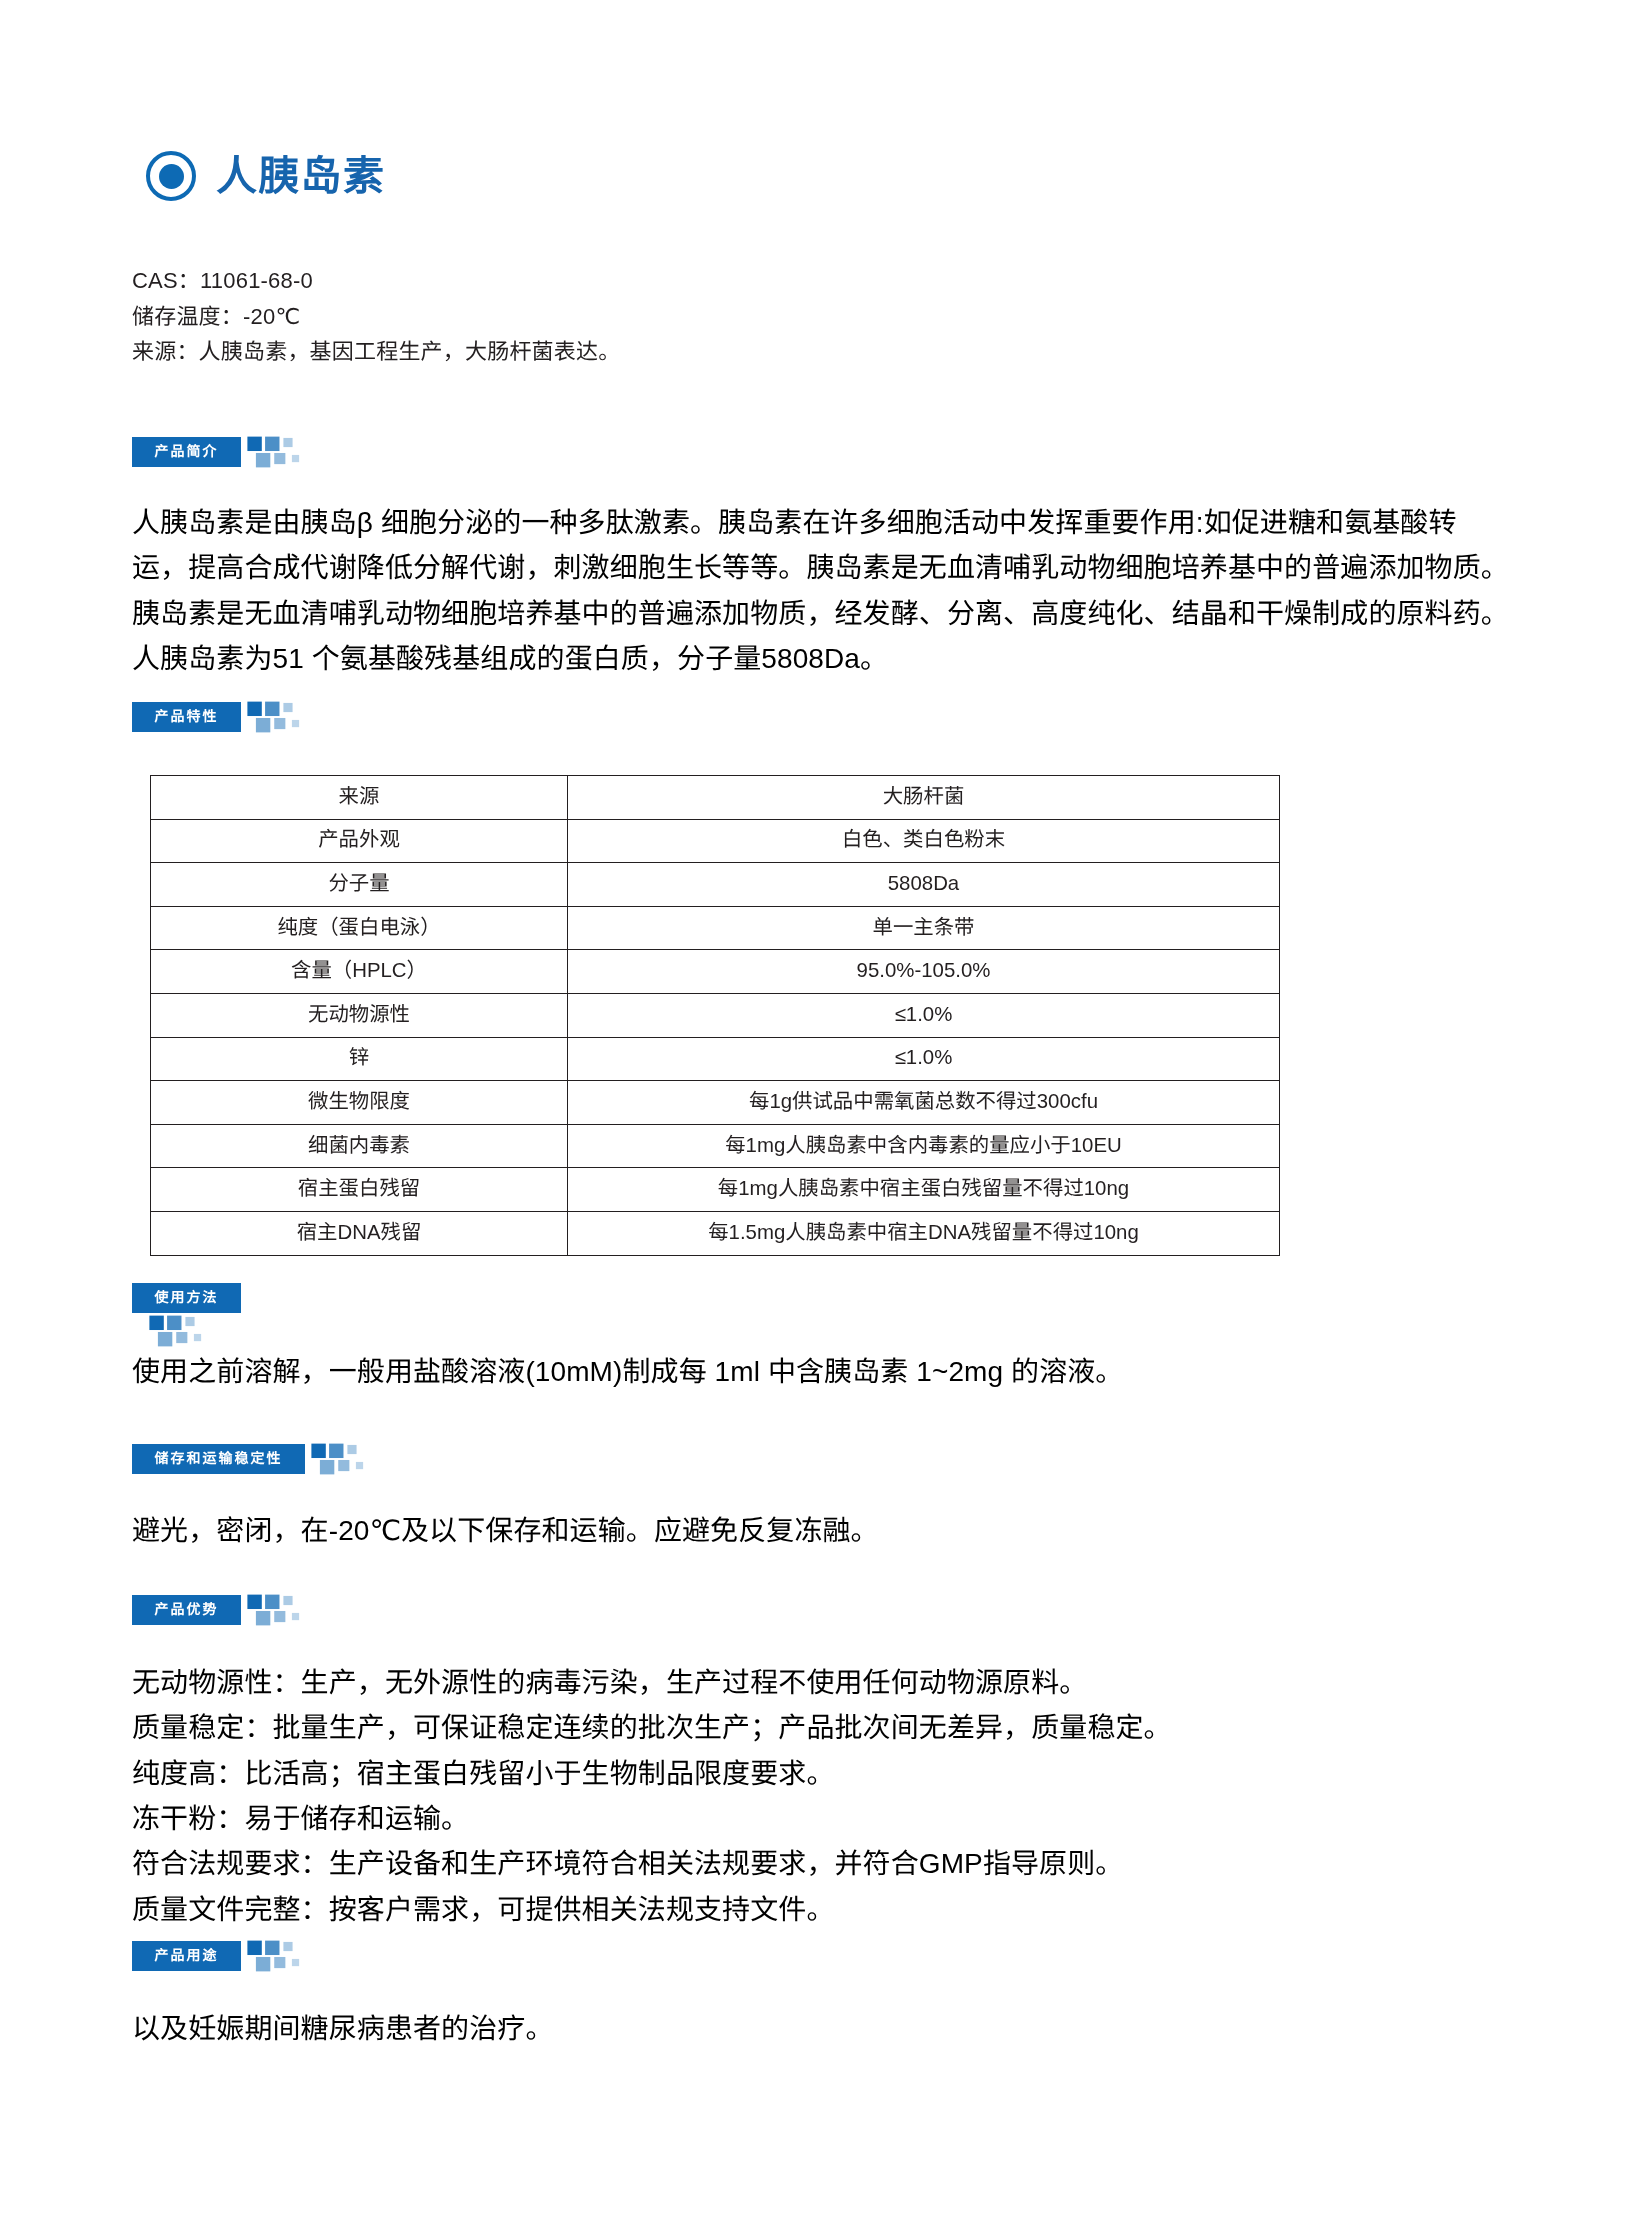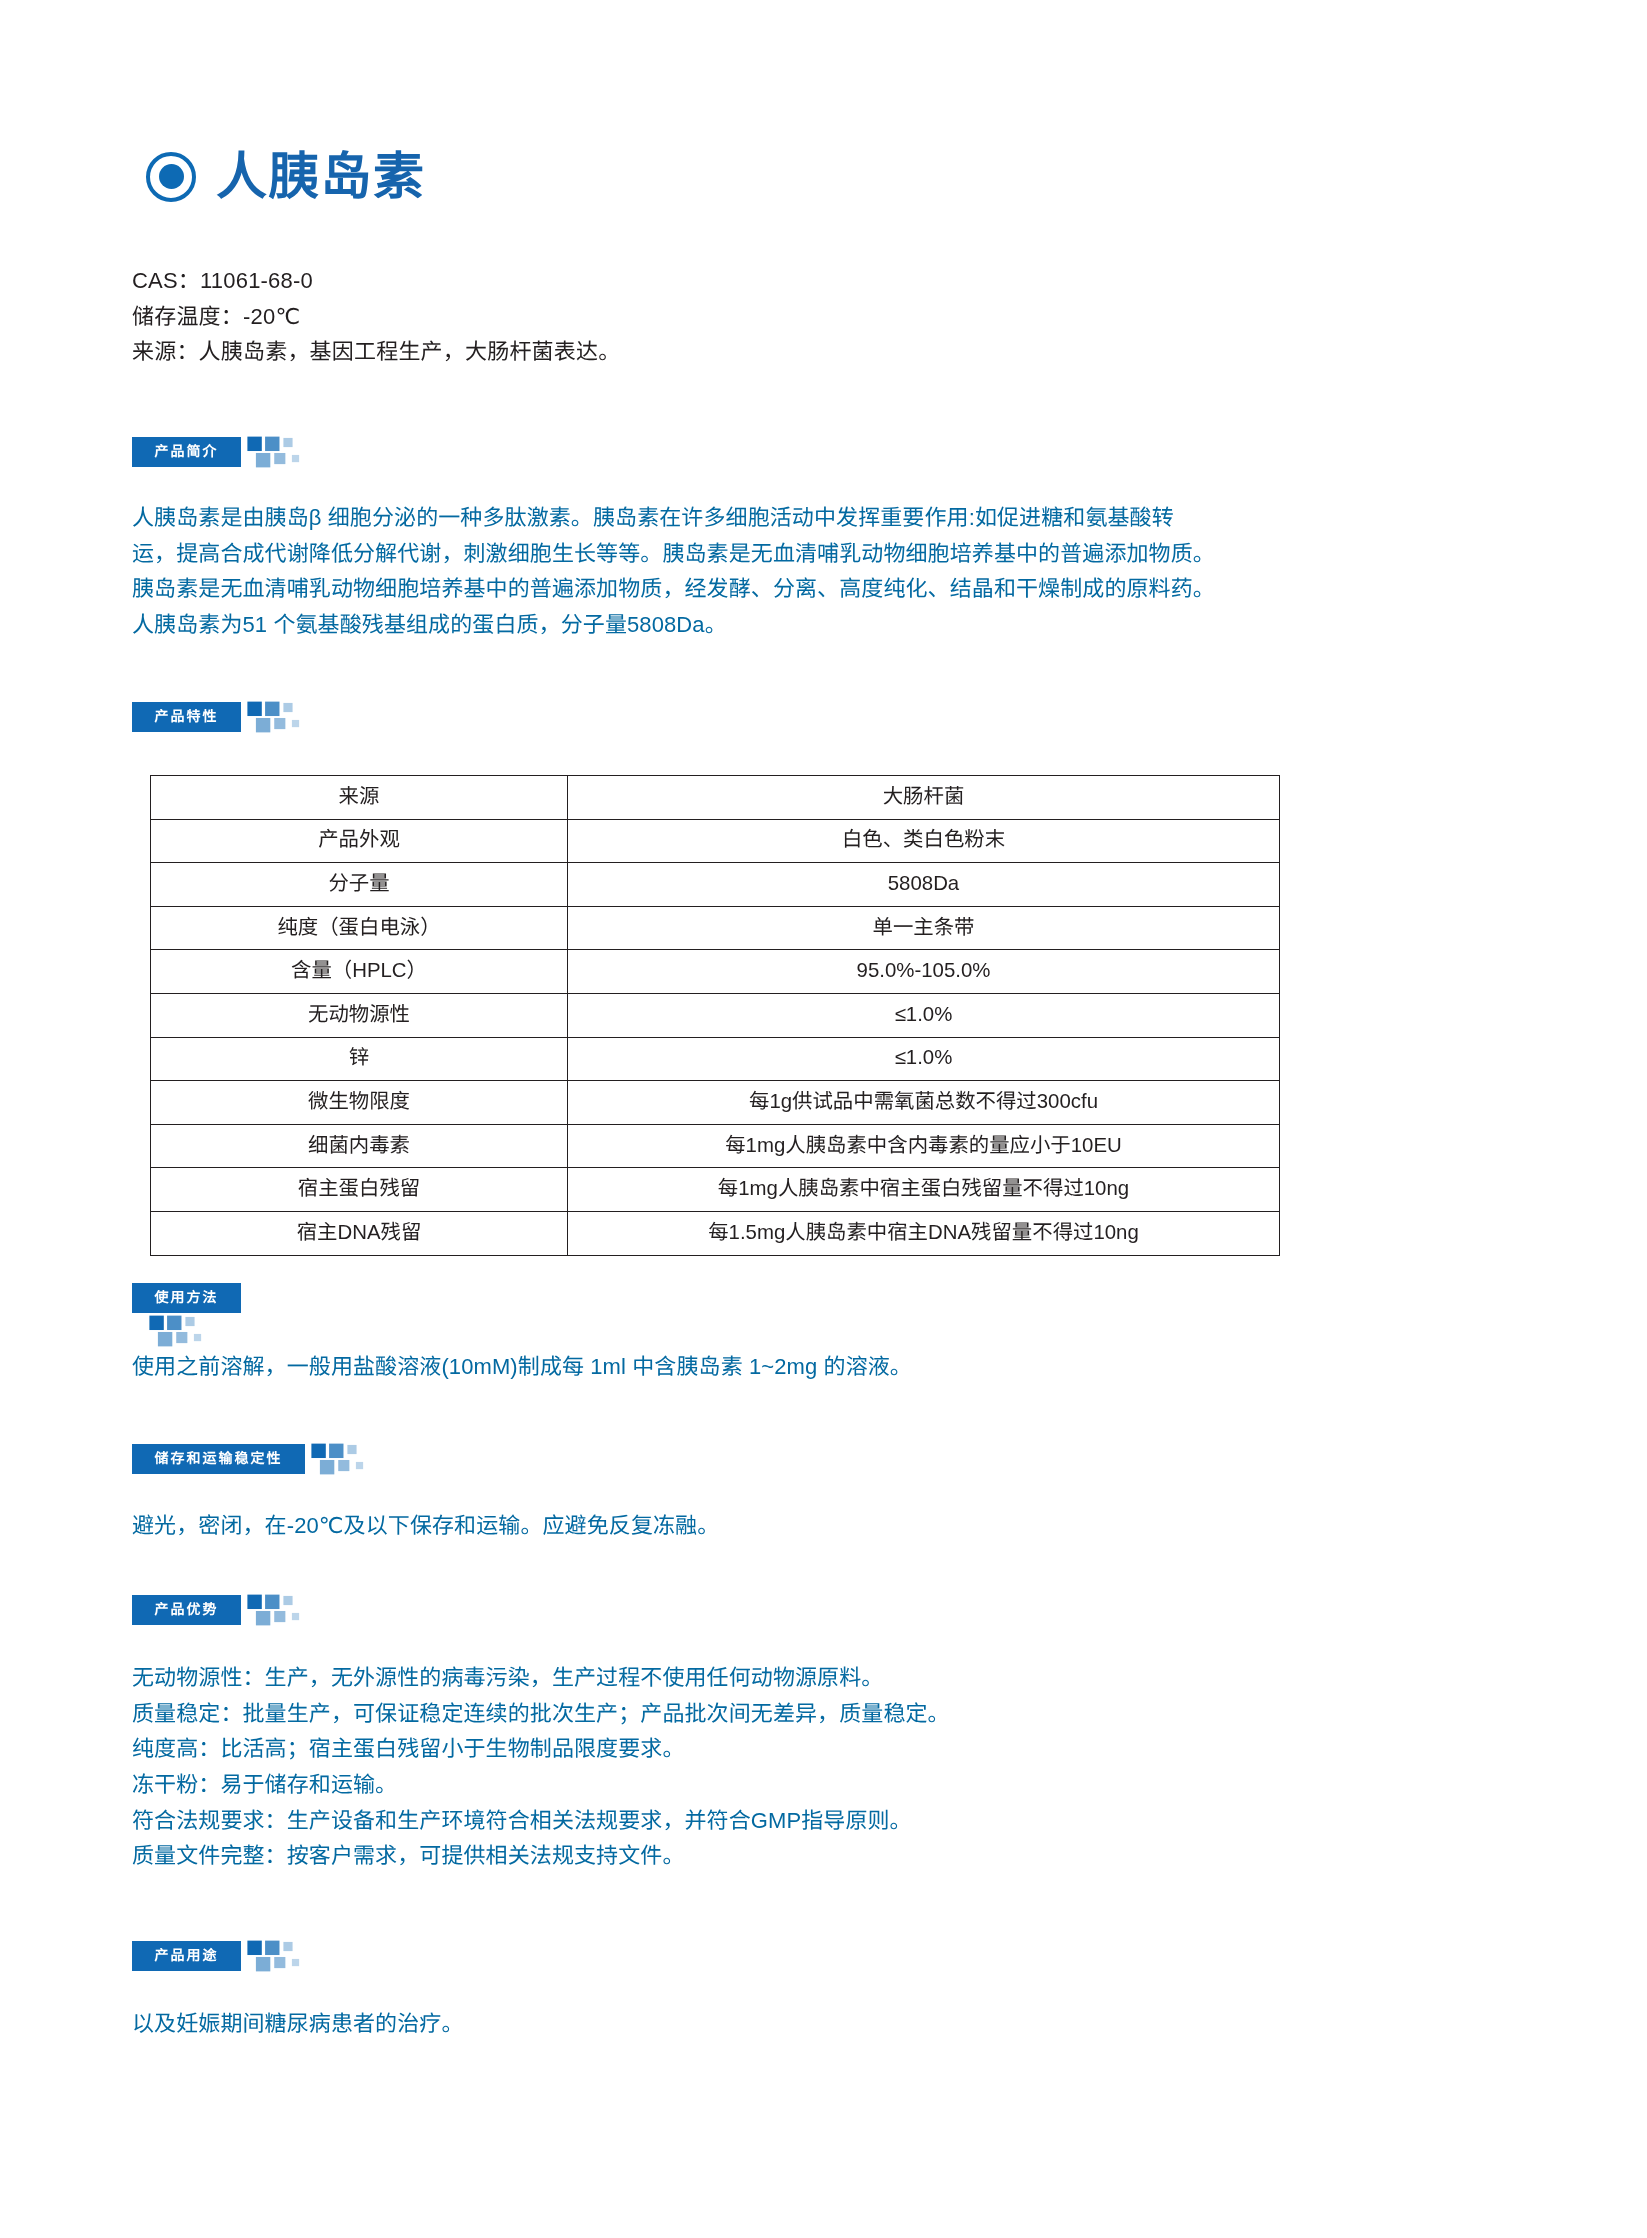--- a/index.html
+++ b/index.html
@@ -44,21 +44,21 @@
     justify-content: center;
   }
   .title-bullet i {
     display: block;
     width: 25px;
     height: 25px;
     border-radius: 50%;
     background: #0d6ab4;
   }
   .doc-title {
-    font-size: 51px;
+    font-size: 41px;
     font-weight: bold;
     color: #1664ad;
     letter-spacing: 1.3px;
     line-height: 1;
   }
 
   
   .meta {
     position: absolute;
     left: 132px;
@@ -87,23 +87,23 @@
     white-space: nowrap;
   }
   .deco {
     display: block;
     margin-left: 5.3px;
   }
 
   
   .body-text {
     position: absolute;
-    font-size: 22px;
+    font-size: 28px;
     line-height: 1.62;
-    color: #0369a1;
+    color: #000000;
     letter-spacing: 0.1px;
   }
   .body-text p { margin: 0; }
 
   
   .spec-table {
     position: absolute;
     left: 150px;
     top: 775px;
     width: 1112px;

